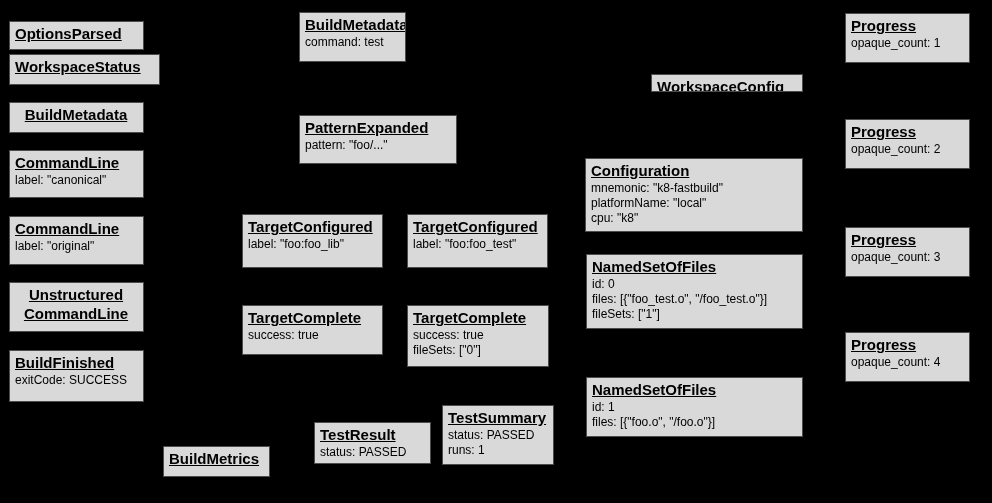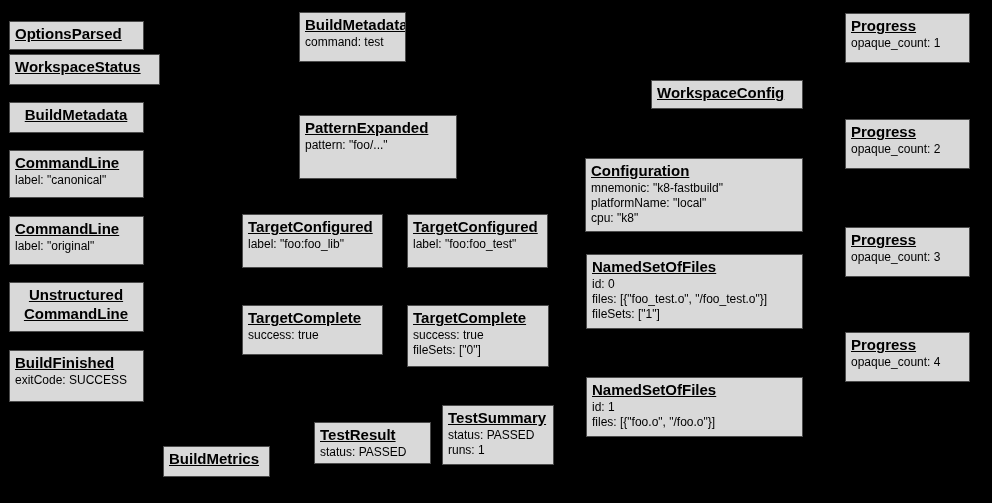--- a/index.html
+++ b/index.html
@@ -67,21 +67,21 @@
       <div class="node-title">BuildFinished</div>
       <div class="node-line">exitCode: SUCCESS</div>
     </div>
     <div class="node" style="left: 163px; top: 446px; width: 107px; height: 31px;">
       <div class="node-title">BuildMetrics</div>
     </div>
     <div class="node" style="left: 299px; top: 12px; width: 107px; height: 50px;">
       <div class="node-title">BuildMetadata</div>
       <div class="node-line">command: test</div>
     </div>
-    <div class="node" style="left: 299px; top: 115px; width: 158px; height: 64px;">
+    <div class="node" style="left: 299px; top: 115px; width: 158px; height: 49px;">
       <div class="node-title">PatternExpanded</div>
       <div class="node-line">pattern: "foo/..."</div>
     </div>
     <div class="node" style="left: 242px; top: 214px; width: 141px; height: 54px;">
       <div class="node-title">TargetConfigured</div>
       <div class="node-line">label: "foo:foo_lib"</div>
     </div>
     <div class="node" style="left: 407px; top: 214px; width: 141px; height: 54px;">
       <div class="node-title">TargetConfigured</div>
       <div class="node-line">label: "foo:foo_test"</div>
@@ -97,21 +97,21 @@
     </div>
     <div class="node" style="left: 314px; top: 422px; width: 117px; height: 42px;">
       <div class="node-title">TestResult</div>
       <div class="node-line">status: PASSED</div>
     </div>
     <div class="node" style="left: 442px; top: 405px; width: 112px; height: 60px;">
       <div class="node-title">TestSummary</div>
       <div class="node-line">status: PASSED</div>
       <div class="node-line">runs: 1</div>
     </div>
-    <div class="node" style="left: 651px; top: 80px; width: 152px; height: 29px;">
+    <div class="node" style="left: 651px; top: 74px; width: 152px; height: 18px;">
       <div class="node-title">WorkspaceConfig</div>
     </div>
     <div class="node" style="left: 585px; top: 158px; width: 218px; height: 74px;">
       <div class="node-title">Configuration</div>
       <div class="node-line">mnemonic: "k8-fastbuild"</div>
       <div class="node-line">platformName: "local"</div>
       <div class="node-line">cpu: "k8"</div>
     </div>
     <div class="node" style="left: 586px; top: 254px; width: 217px; height: 75px;">
       <div class="node-title">NamedSetOfFiles</div>

